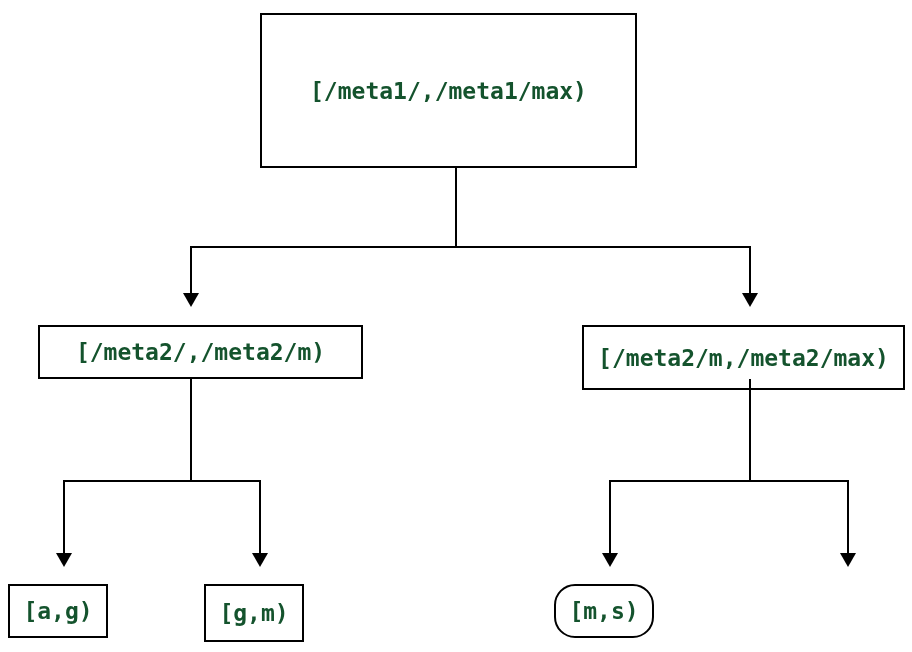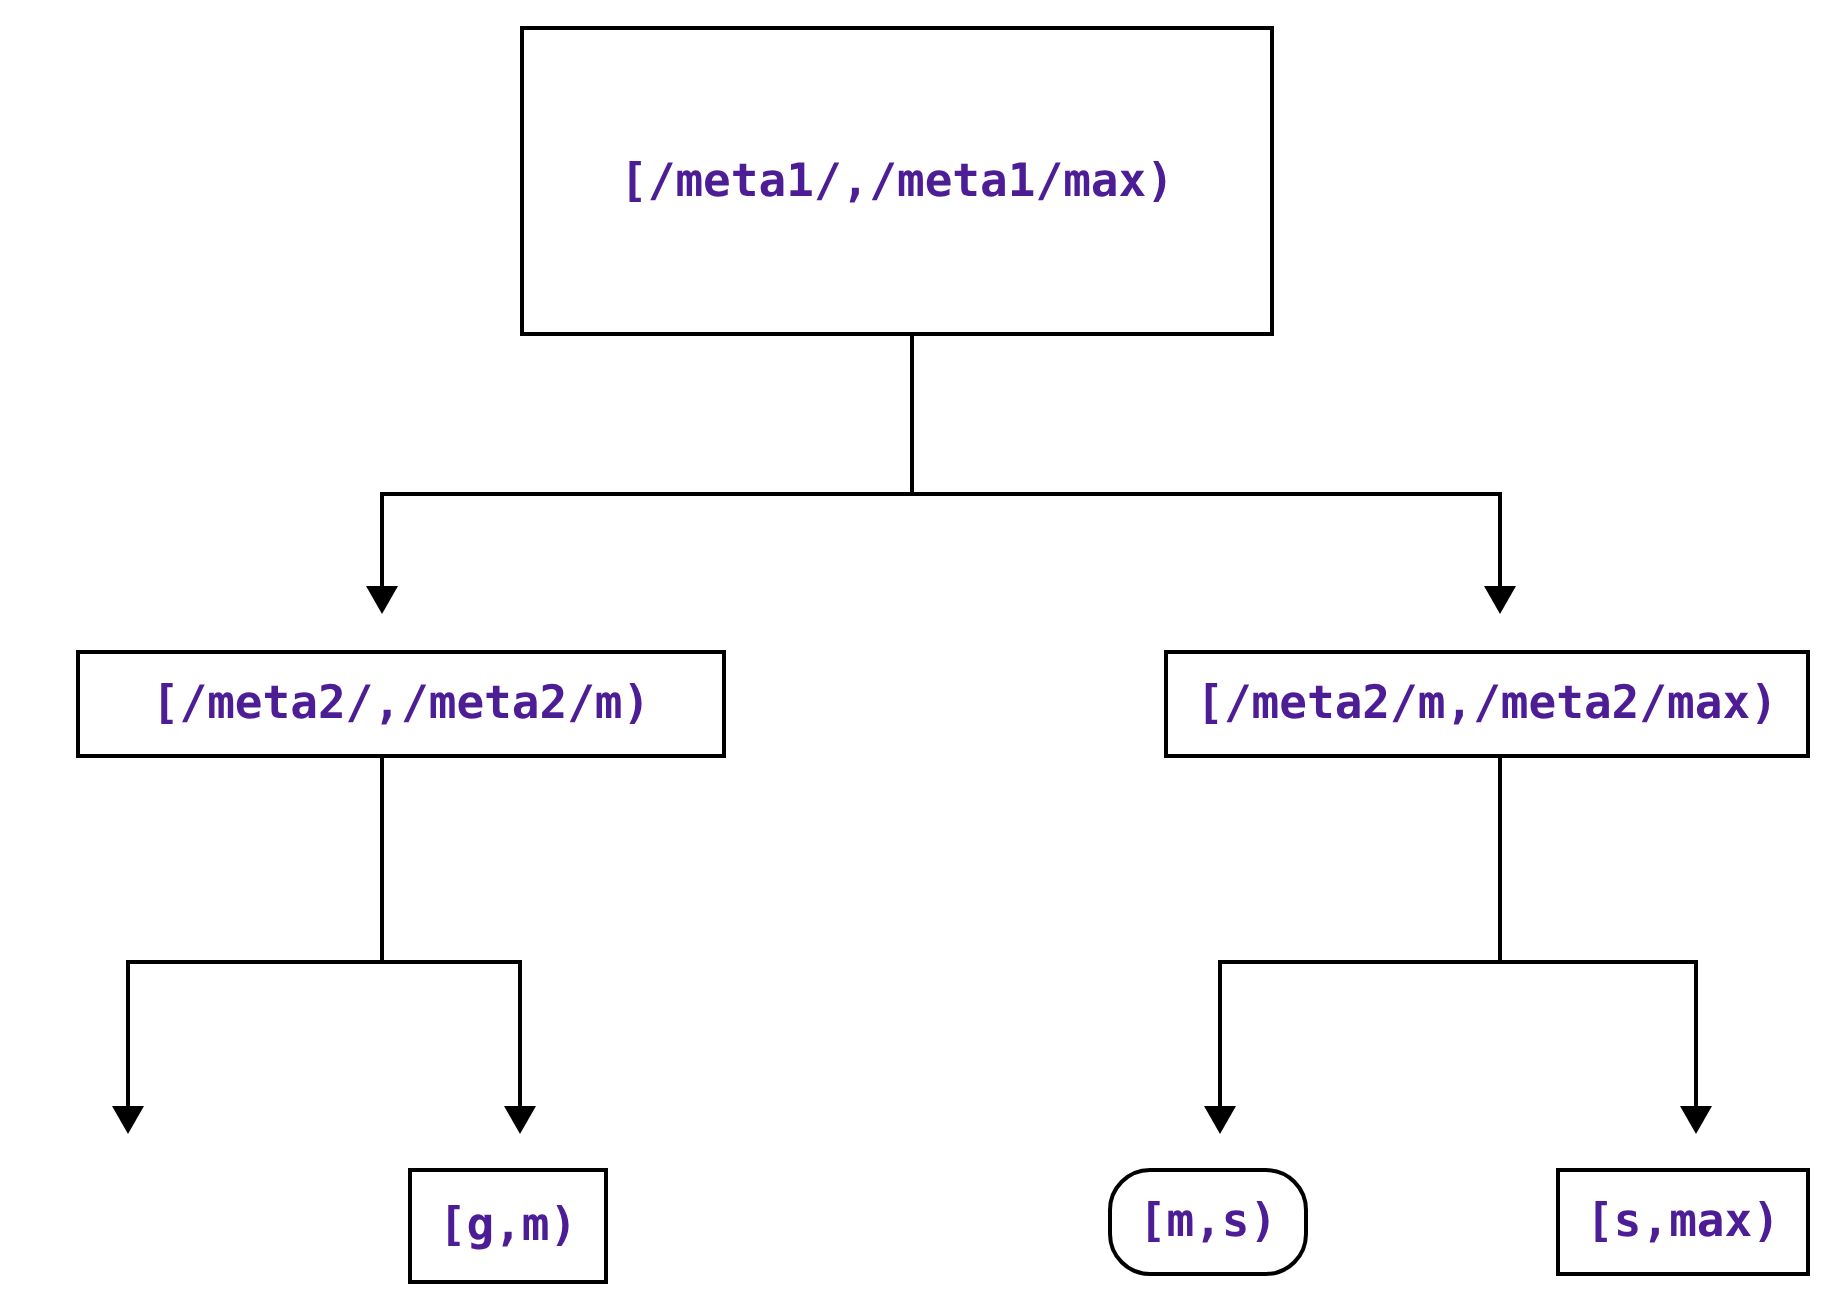--- a/index.html
+++ b/index.html
@@ -19,41 +19,41 @@
     box-sizing: border-box;
     border: 2px solid #000000;
     background: #ffffff;
     display: flex;
     align-items: center;
     justify-content: center;
   }
   .node .label {
     font-size: 23px;
     font-weight: bold;
-    color: #4c1d95;
+    color: #14532d;
     white-space: nowrap;
     letter-spacing: 0;
   }
   .line {
     position: absolute;
     background: #000000;
   }
   .arrowhead {
     position: absolute;
     width: 0;
     height: 0;
     border-left: 8px solid transparent;
     border-right: 8px solid transparent;
     border-top: 14px solid #000000;
   }
 
   
   .node-root       { left:260px; top:13px;  width:377px; height:155px; }
   .node-child-left { left:22px;  top:325px; width:325px; height:54px;margin-left:16px; }
-  .node-child-right{ left:582px; top:325px; width:323px; height:54px; }
+  .node-child-right{ left:582px; top:325px; width:323px; height:65px; }
   .node-leaf-ag    { left:8px;   top:584px; width:100px; height:54px; }
   .node-leaf-gm    { left:204px; top:584px; width:100px; height:58px; }
   .node-leaf-ms    { left:554px; top:584px; width:100px; height:54px;border-radius:21px; }
   .node-leaf-smax  { left:778px; top:584px; width:127px; height:54px; }
 
   
   .v-root        { left:455px; top:168px; width:2px;  height:79px; }
   .h-top         { left:190px; top:246px; width:561px; height:2px; }
   .vdrop-left    { left:190px; top:246px; width:2px;  height:47px; }
   .arrow-left    { left:183px; top:293px; }
@@ -86,32 +86,32 @@
   </div>
 
   <div class="node node-child-left">
     <span class="label">[/meta2/,/meta2/m)</span>
   </div>
 
   <div class="node node-child-right">
     <span class="label">[/meta2/m,/meta2/max)</span>
   </div>
 
+  <div class="node node-leaf-ag">
+    <span class="label">[a,g)</span>
+  </div>
 
   <div class="node node-leaf-gm">
     <span class="label">[g,m)</span>
   </div>
 
   <div class="node node-leaf-ms">
     <span class="label">[m,s)</span>
   </div>
 
-  <div class="node node-leaf-smax">
-    <span class="label">[s,max)</span>
-  </div>
 
   <div class="line v-root"></div>
   <div class="line h-top"></div>
   <div class="line vdrop-left"></div>
   <div class="arrowhead arrow-left"></div>
   <div class="line vdrop-right"></div>
   <div class="arrowhead arrow-right"></div>
 
   <div class="line v-child-left"></div>
   <div class="line h-left"></div>

